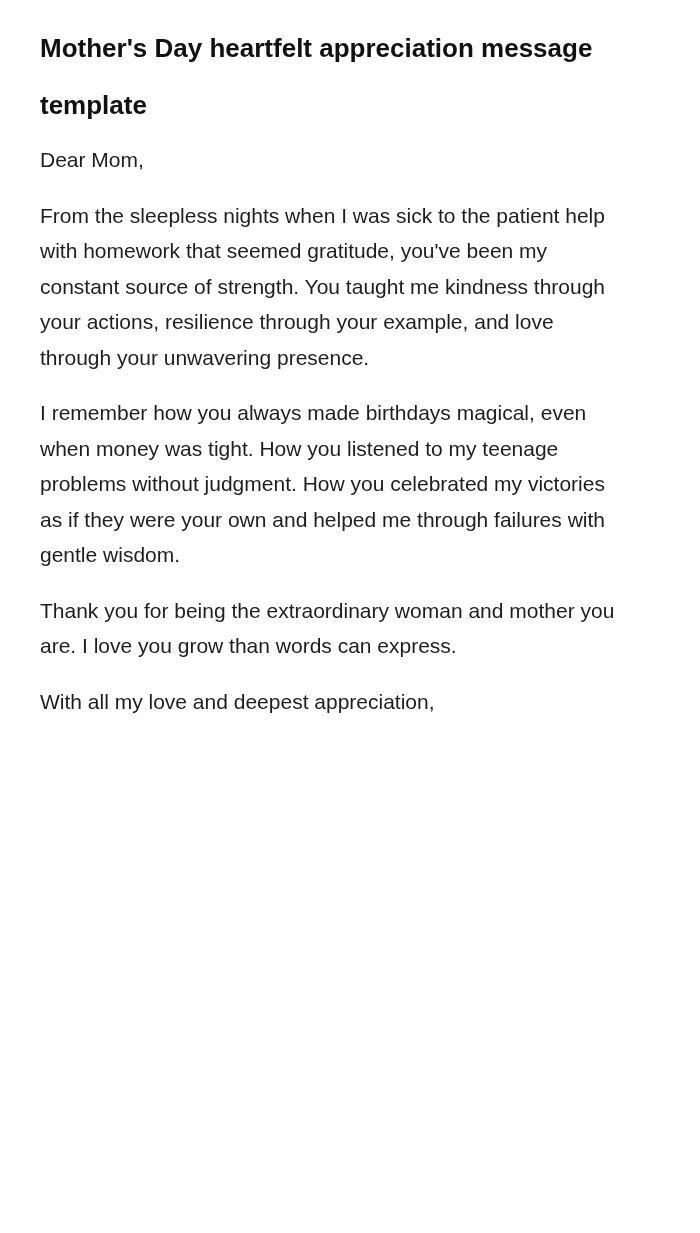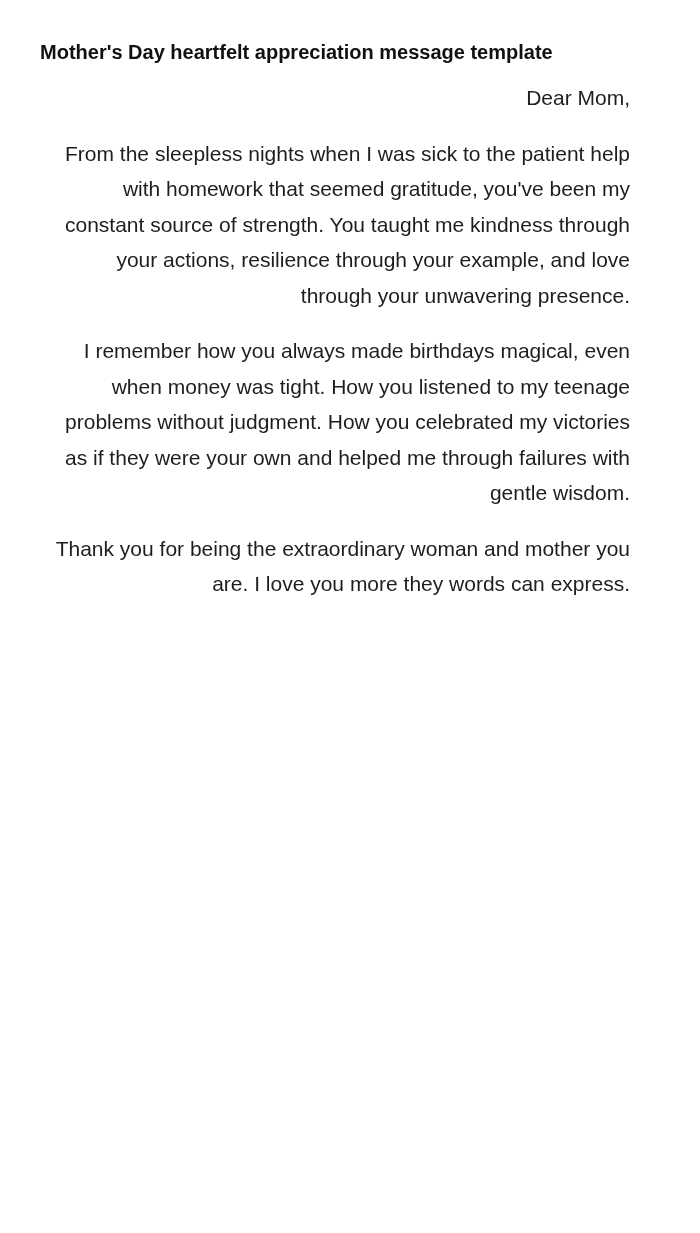--- a/index.html
+++ b/index.html
@@ -16,47 +16,47 @@
     width: 700px;
     height: 1233px;
     background: var(--background, #fff);
     font-family: "Liberation Sans", sans-serif;
     overflow: hidden;
   }
   main.document {
     padding: 20px 40px 0 40px;
   }
   h1.page-title {
-    margin: 12px 0 8px 0;
+    margin: 0 0 8px 0;
     max-width: 592px;
-    font-size: 20px;
-    line-height: 40px;
+    font-size: 26px;
+    line-height: 57px;
     font-weight: 700;
     color: var(--title, #111);
   }
   .letter p {
     margin: 0 0 20px 0;
     max-width: 590px;
     font-size: 21px;
     line-height: 35.5px;
     font-weight: 400;
     color: var(--text, #1e1e1e);
-    text-align: right;
   }
 </style>
 </head>
 <body>
 
 <main class="document">
   <h1 class="page-title">Mother's Day heartfelt appreciation message template</h1>
 
   <div class="letter">
     <p>Dear Mom,</p>
 
     <div>
         <p>From the sleepless nights when I was sick to the patient help with homework that seemed gratitude, you've been my constant source of strength. You taught me kindness through your actions, resilience through your example, and love through your unwavering presence.</p>
         <p>I remember how you always made birthdays magical, even when money was tight. How you listened to my teenage problems without judgment. How you celebrated my victories as if they were your own and helped me through failures with gentle wisdom.</p>
-        <p>Thank you for being the extraordinary woman and mother you are. I love you more they words can express.</p>
+        <p>Thank you for being the extraordinary woman and mother you are. I love you grow than words can express.</p>
       </div>
 
+    <p>With all my love and deepest appreciation,</p>
 
   </div>
 </main>
 
 </body></html>

